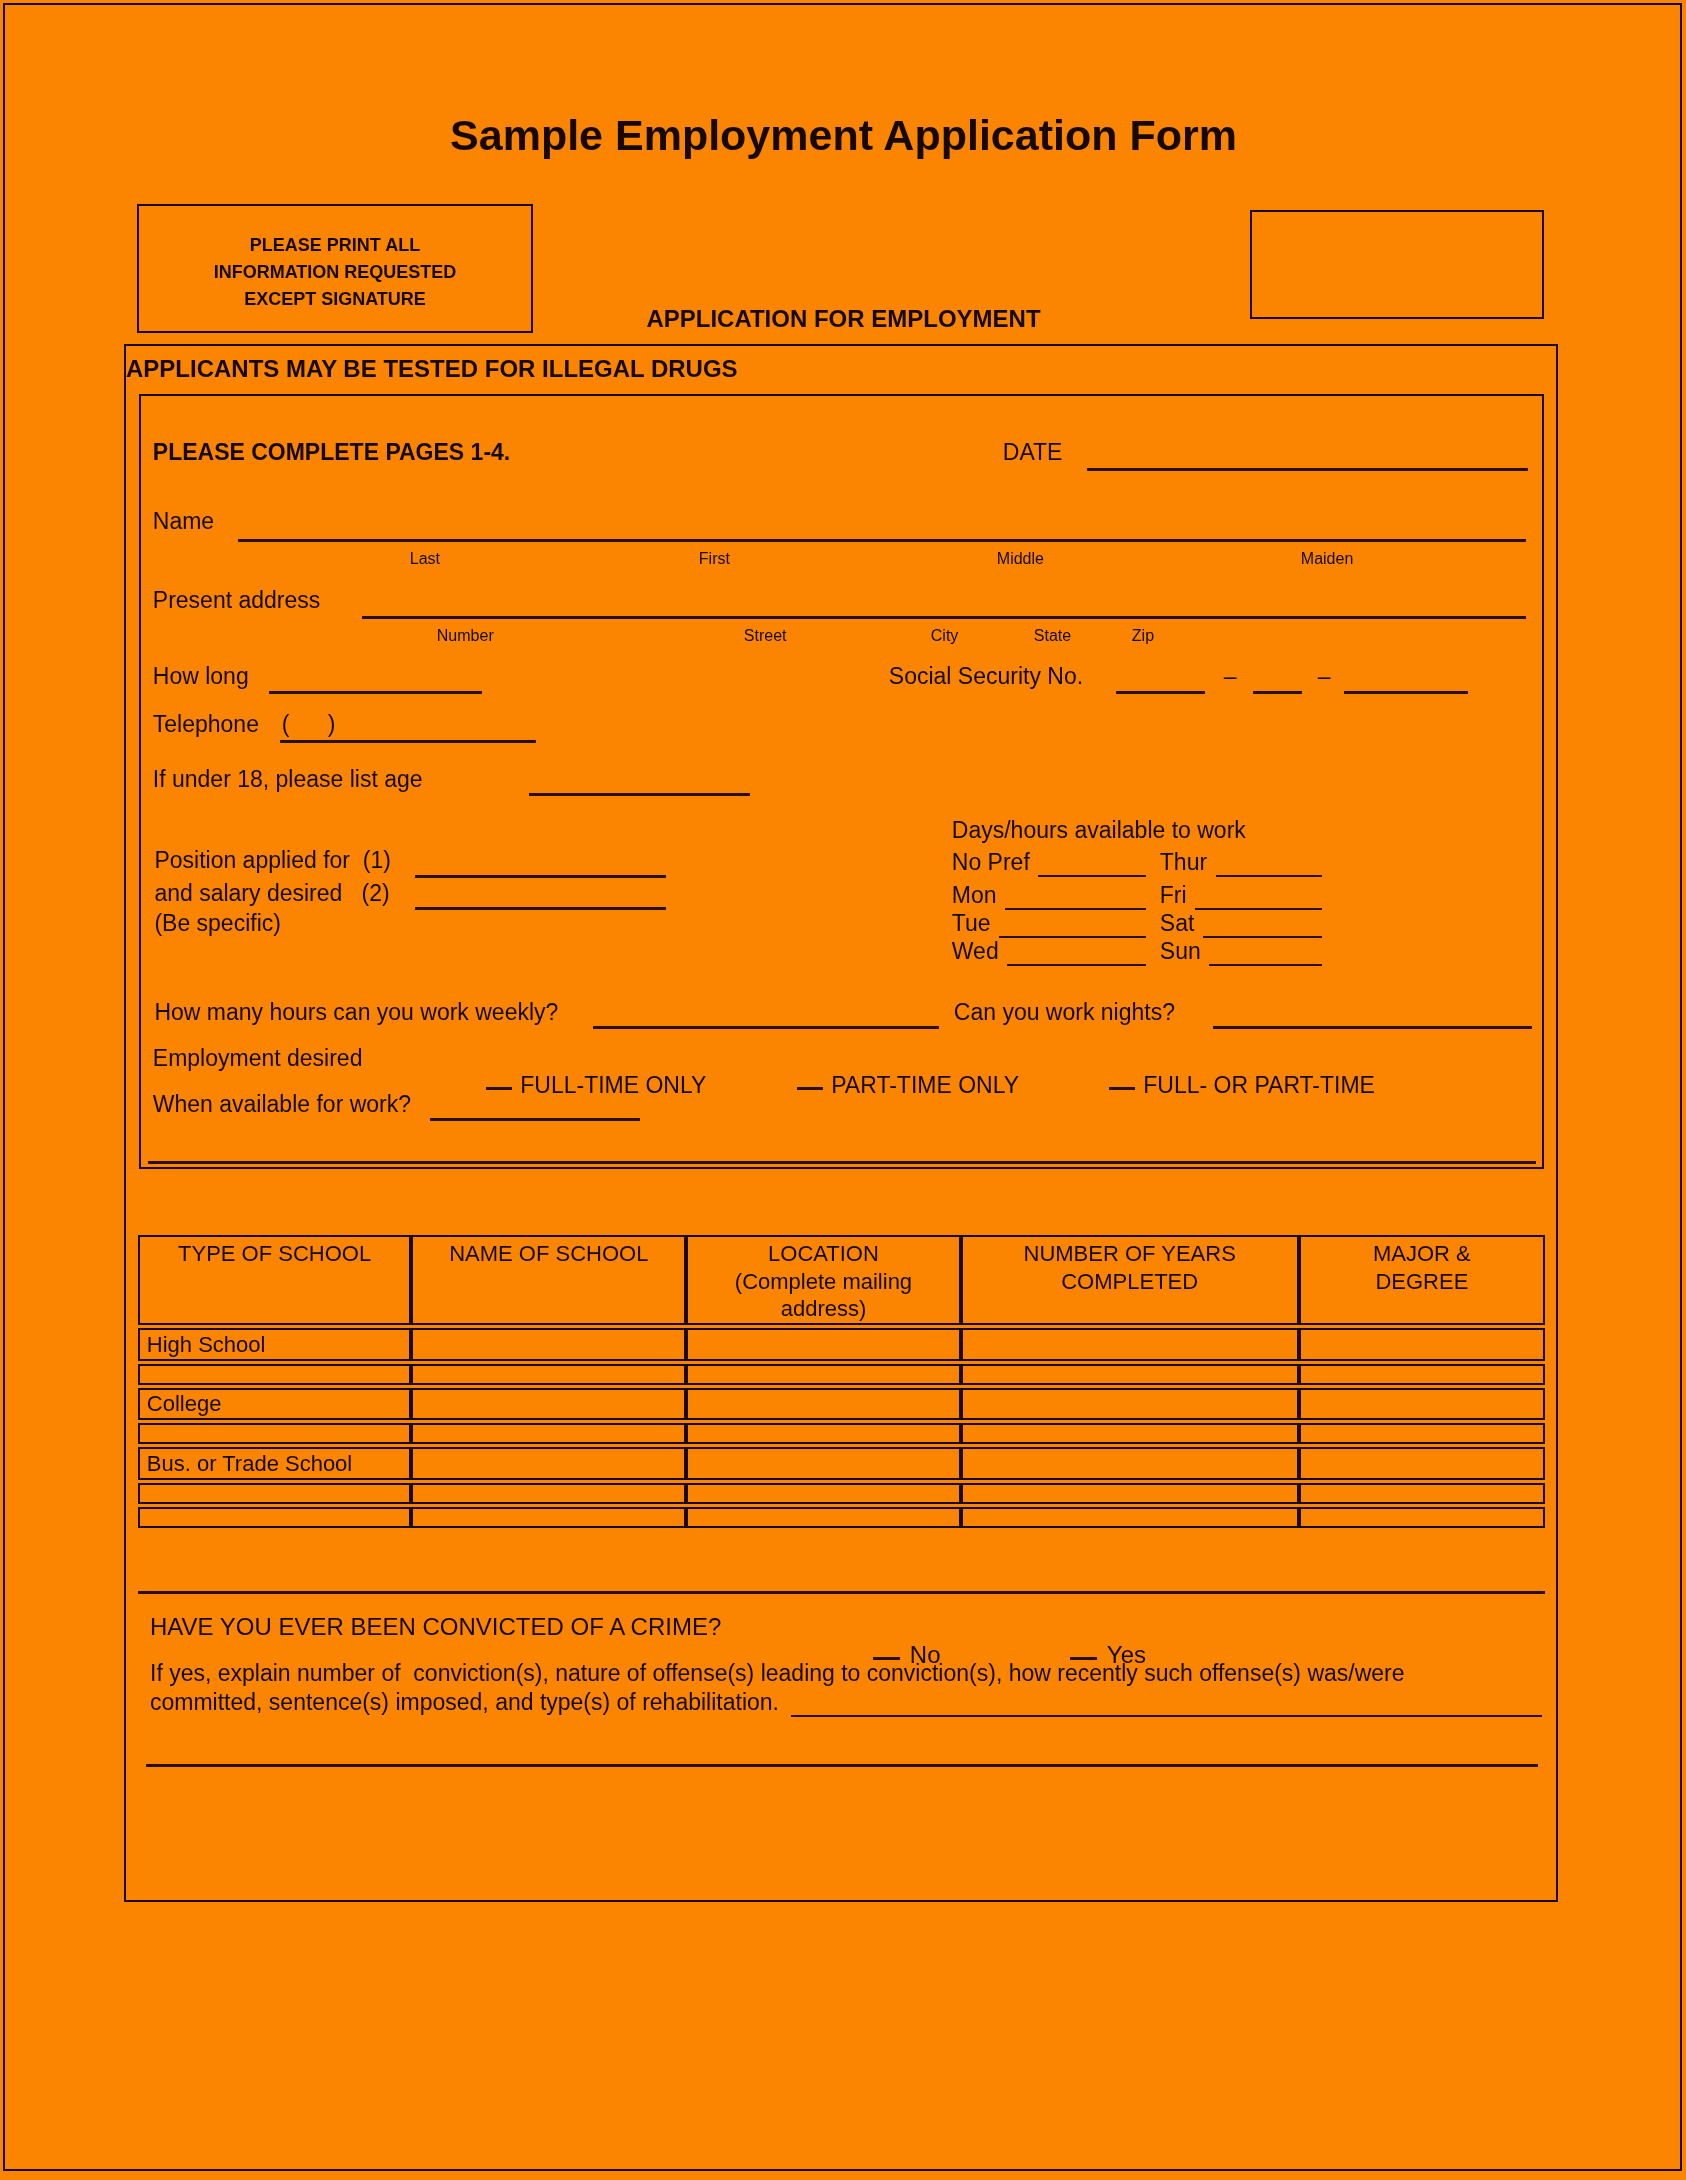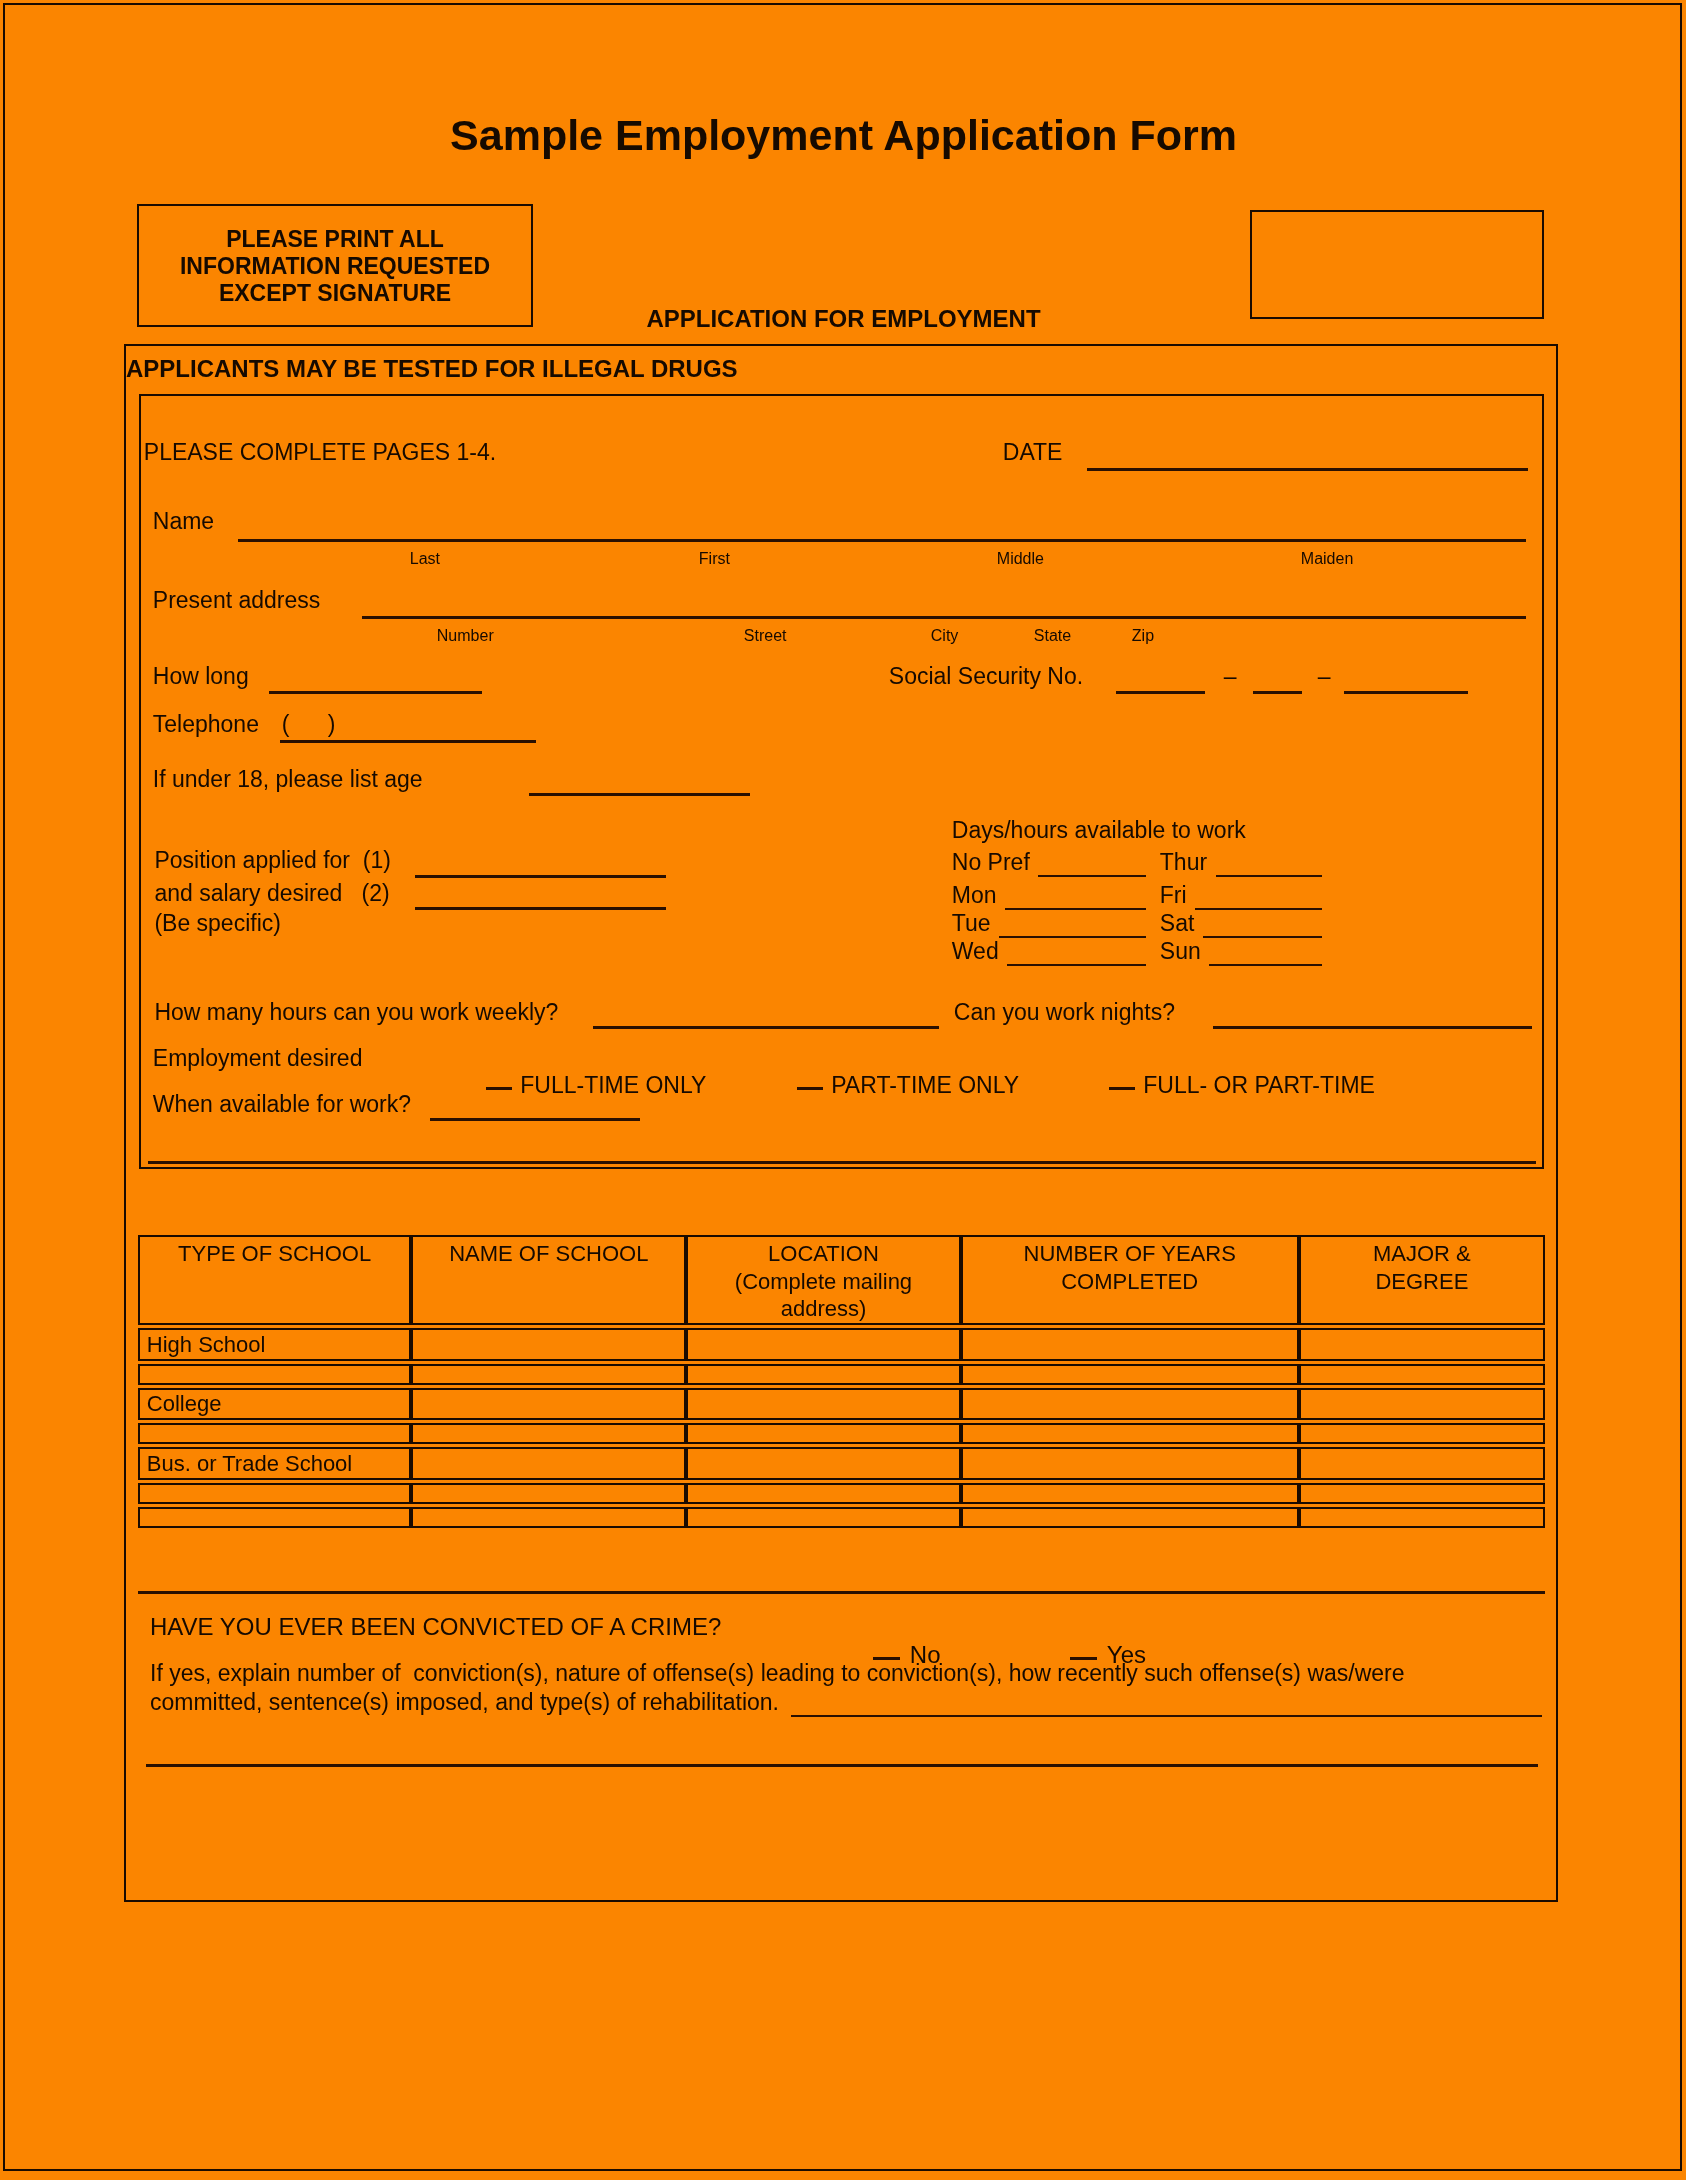--- a/index.html
+++ b/index.html
@@ -11,31 +11,31 @@
     position:relative;
     overflow:hidden;
   }
   .page-border { position:absolute; left:3.4px; top:3.4px; width:1675px; height:2164px; border:2.6px solid #1a0b00; }
   .t { position:absolute; font-size:23px; white-space:pre; line-height:1.2; }
   .small { font-size:16px; }
   .ln { position:absolute; height:2.6px; background:#2a1000; }
   .title { position:absolute; top:111px; left:0; width:100%; text-align:center; font-size:43px; font-weight:bold; }
   .print-box {
     position:absolute; left:137px; top:204px; width:392px; height:99px;
-    border:2.6px solid #1a0b00; text-align:center; font-weight:bold; font-size:23px;
-    line-height:27px; padding-top:20px; box-sizing:content-box;
+    border:2.6px solid #1a0b00; text-align:center; font-weight:bold; font-size:18px;
+    line-height:27px; padding-top:26px; box-sizing:content-box;
   }
   .blank-box { position:absolute; left:1250px; top:210px; width:290px; height:105px; border:2.6px solid #1a0b00; }
   .subtitle { position:absolute; top:305px; left:0; width:100%; text-align:center; font-size:24px; font-weight:bold; }
   .outer-box { position:absolute; left:124px; top:344px; width:1430px; height:1554px; border:2.6px solid #1a0b00; }
   .drug-notice { position:absolute; top:8.5px; left:0; width:100%; text-align:left; font-size:24px; font-weight:bold; }
   .inner-box { position:absolute; left:12.8px; top:48px; width:1401px; height:771px; border:2.6px solid #1a0b00; }
 
   
-  .complete-pages { left:3px; top:43px; font-weight:normal; }
+  .complete-pages { left:12px; top:43px; font-weight:bold; }
   .date-label { left:862px; top:43px; }
   .date-line { left:946px; top:72px; width:441px; }
   .name-label { left:12px; top:112px; }
   .name-line { left:97px; top:143px; width:1288px; }
   .sub-last   { left:269px; top:153px; }
   .sub-first  { left:558px; top:153px; }
   .sub-middle { left:856px; top:153px; }
   .sub-maiden { left:1160px; top:153px; }
   .addr-label { left:12px; top:191px; }
   .addr-line  { left:221px; top:220px; width:1164px; }

